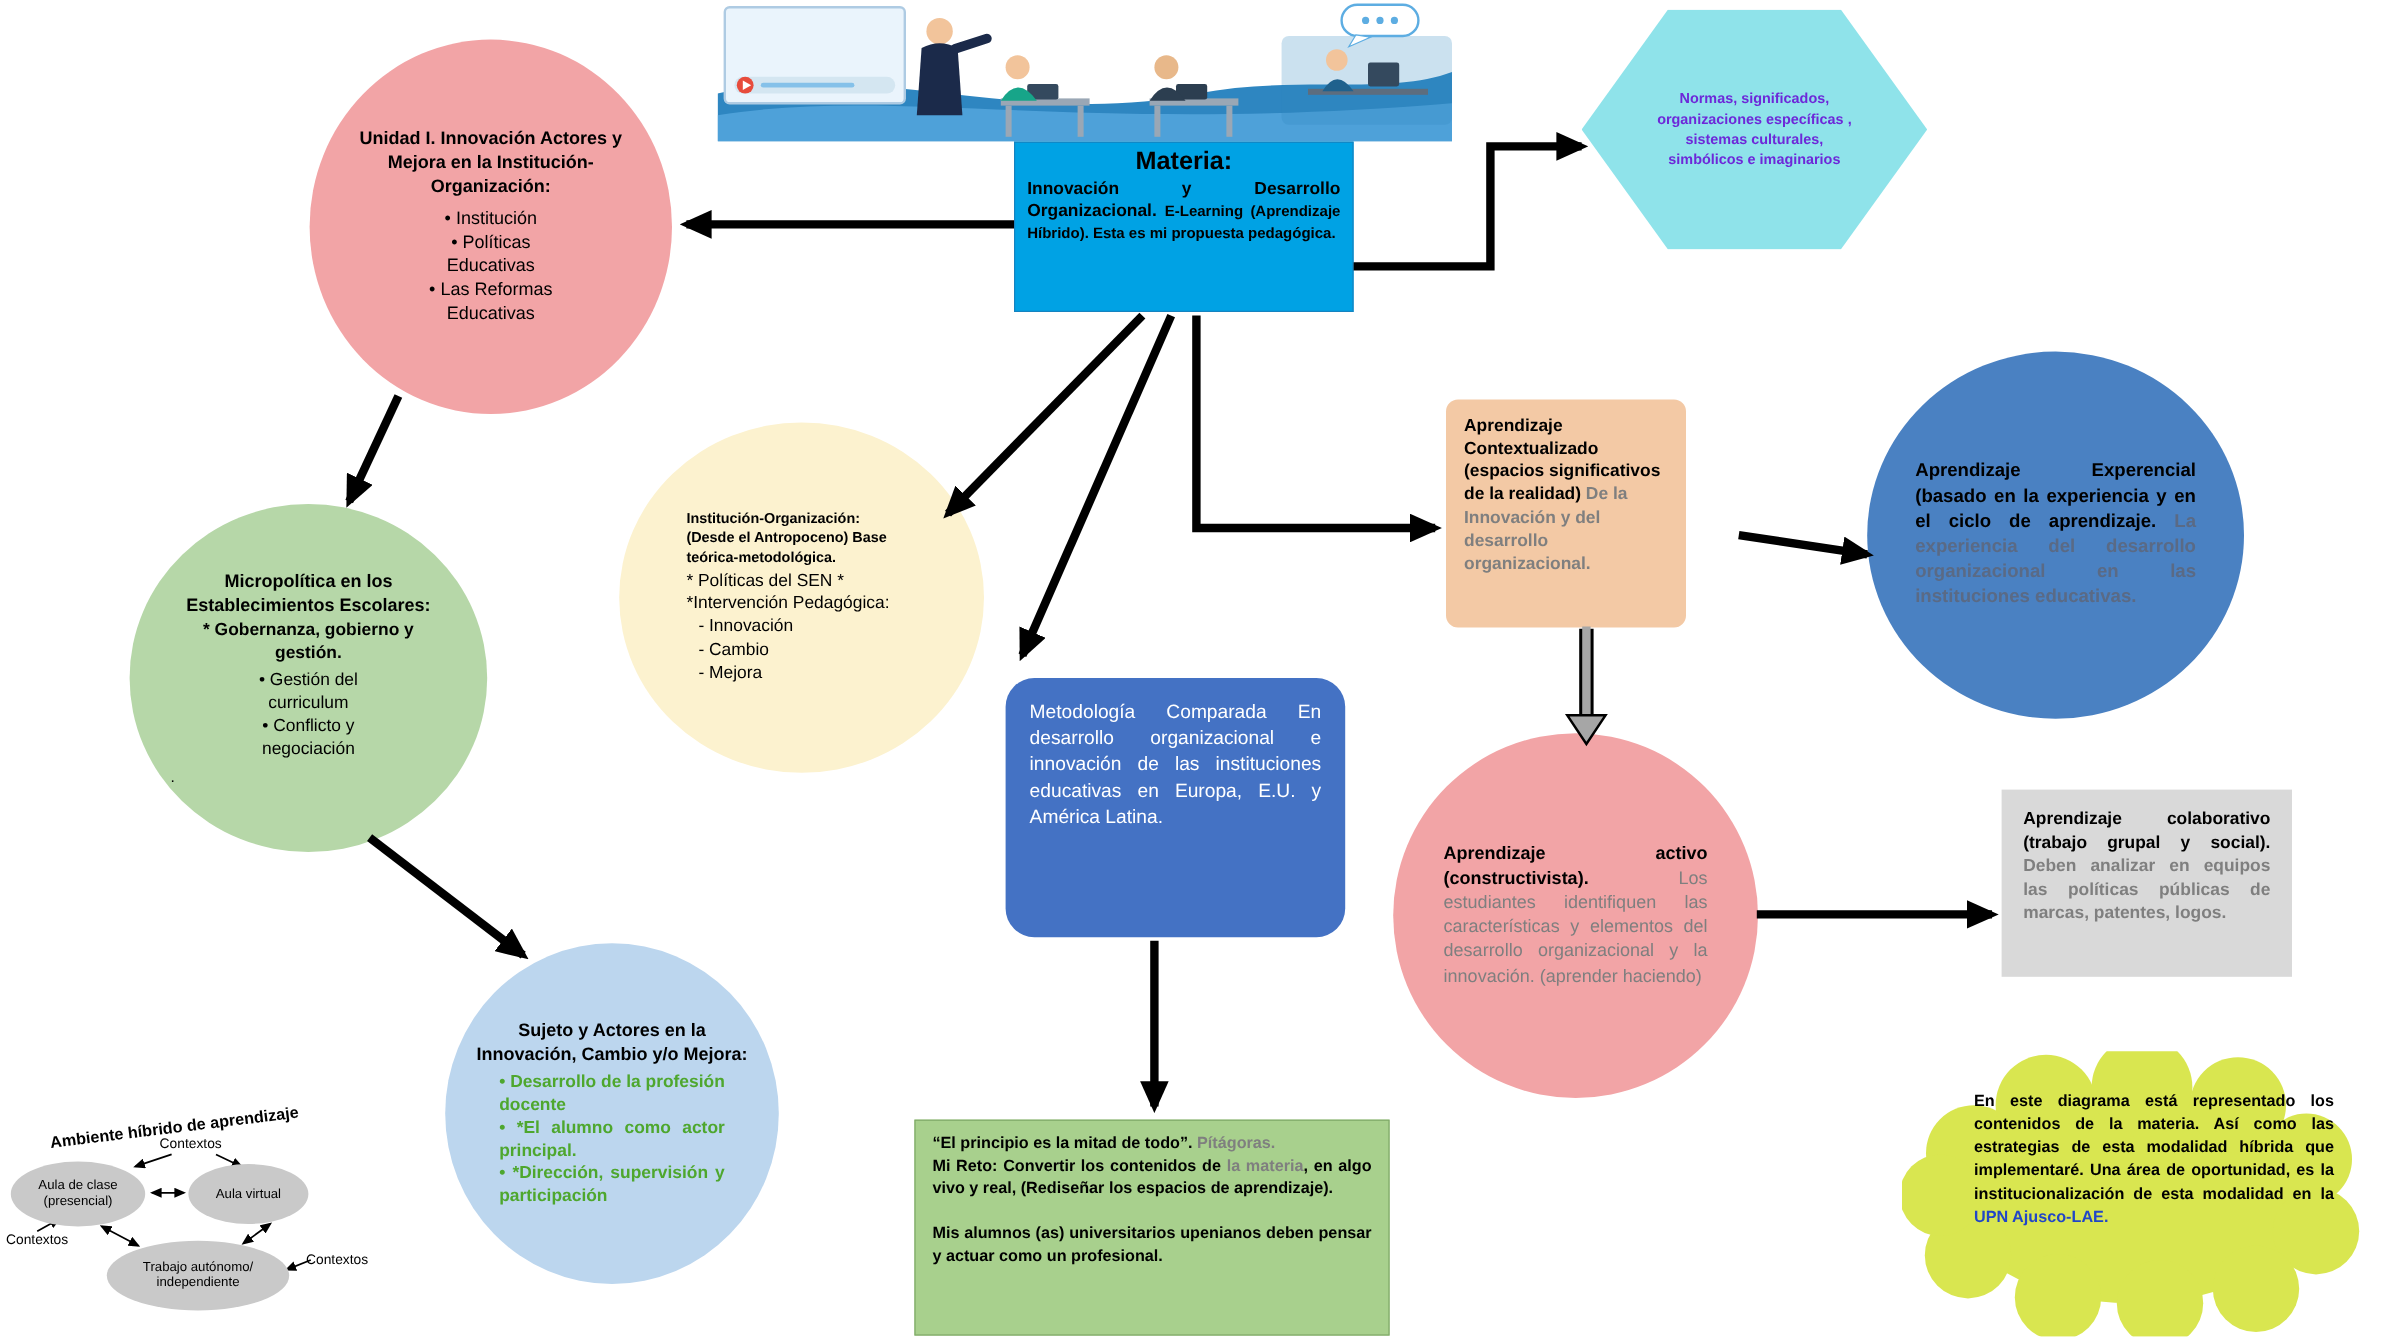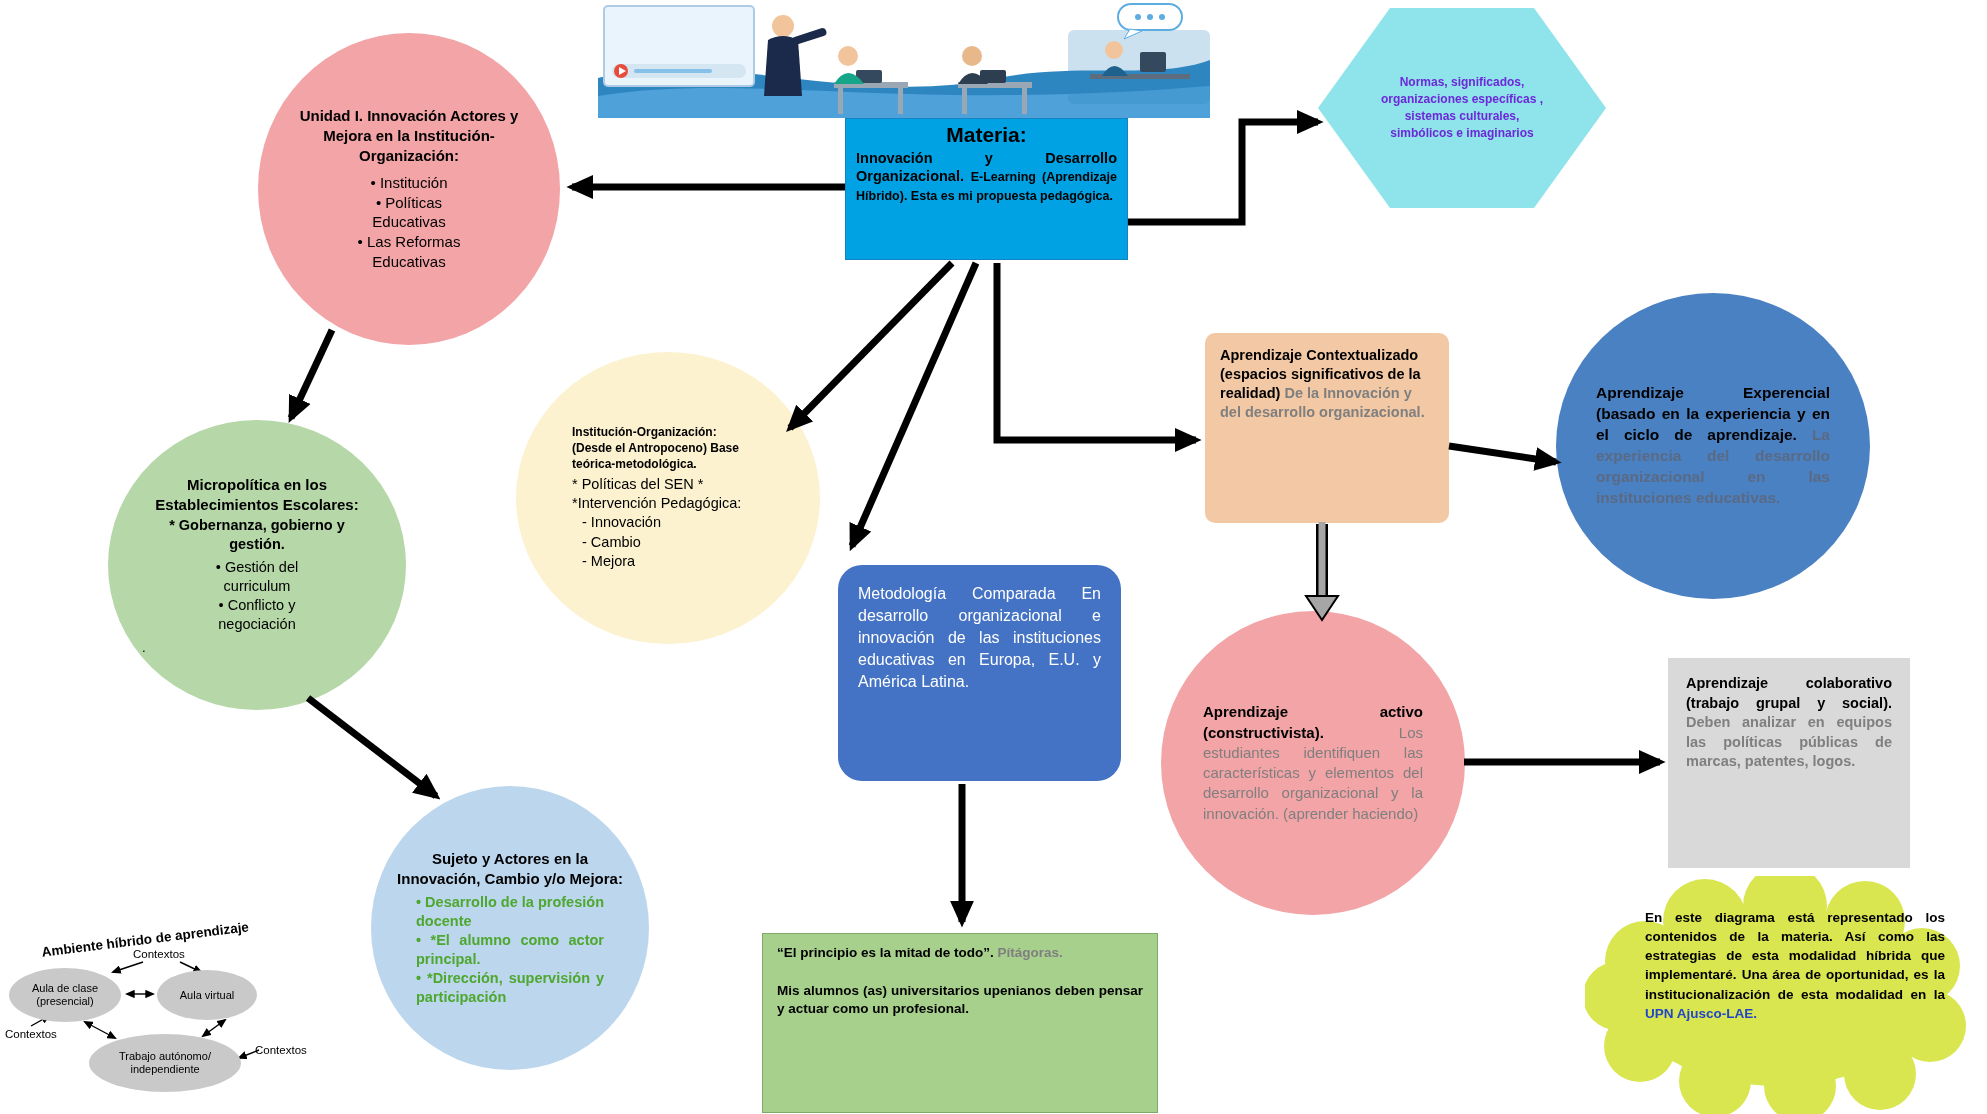--- a/index.html
+++ b/index.html
@@ -50,37 +50,37 @@
           align-items:flex-start; text-align:left; padding:0 40px 0 56px; }
   .i-title { font-weight:bold; font-size:12px; line-height:1.33; max-width:178px; }
   .i-body { font-size:14.5px; line-height:1.33; margin-top:2px; max-width:178px; }
   .i-items { list-style:none; font-size:14.5px; line-height:1.33; padding-left:10px; }
 
   
   .metod { left:838px; top:565px; width:283px; height:216px; background:var(--metodologia_bg);
            border-radius:24px; color:#fff; padding:18px 20px; font-size:16px; line-height:1.38; text-align:justify; }
 
   
-  .ctx { left:1205px; top:333px; width:244px; height:190px; background:var(--contextualizado_bg);
+  .ctx { left:1205px; top:333px; width:200px; height:190px; background:var(--contextualizado_bg);
          border-radius:10px; padding:13px 15px; font-size:14.5px; line-height:1.32; }
   .ctx-title { font-weight:bold; }
   .ctx-body { font-weight:bold; color:var(--muted_text); }
 
   
   .exper { left:1556px; top:293px; width:314px; height:306px; background:var(--experencial_bg); padding:0 40px; }
   .exp-text { text-align:justify; font-size:15.5px; line-height:1.35; font-weight:bold; }
   .exp-muted { color:var(--experencial_muted); }
 
   
   .activo { left:1161px; top:611px; width:304px; height:304px; background:var(--activo_bg); padding:0 42px; }
   .act-text { text-align:justify; font-size:15px; line-height:1.35; }
   .act-title { font-weight:bold; }
 
   
-  .colab { left:1668px; top:658px; width:242px; height:210px; background:var(--colaborativo_bg);
+  .colab { left:1668px; top:658px; width:242px; height:156px; background:var(--colaborativo_bg);
            padding:16px 18px; font-size:14.5px; line-height:1.35; text-align:justify; }
   .colab-title { font-weight:bold; }
   .colab-body { font-weight:bold; color:var(--muted_text); }
 
   
   .sujeto { left:371px; top:786px; width:278px; height:284px; background:var(--sujeto_bg); text-align:center; padding:0 26px; }
   .s-title { font-weight:bold; font-size:15px; line-height:1.3; margin-bottom:5px; }
   .s-list { list-style:none; text-align:justify; color:var(--green_text); font-weight:bold;
             font-size:14.5px; line-height:1.3; max-width:188px; }
   .s-list li::before { content:"• "; }
@@ -275,20 +275,23 @@
     </div>
     <div class="amb-label amb-l-top">Contextos</div>
     <div class="amb-label amb-l-left">Contextos</div>
     <div class="amb-label amb-l-right">Contextos</div>
   </div>
 
   <div class="node reto">
     <p>
       <span>“El principio es la mitad de todo”. </span><span class="gray">Pítágoras.</span>
     </p>
+    <p>
+      <span>Mi Reto: Convertir los contenidos de </span><span class="gray">la materia</span><span>, en algo vivo y real, (Rediseñar los espacios de aprendizaje).</span>
+    </p>
     <p class="reto-students">Mis alumnos (as) universitarios upenianos deben pensar y actuar como un profesional.</p>
   </div>
 
   <div class="node cloud">
     <svg class="cloud-shape" viewBox="0 0 385 238" preserveAspectRatio="none">
       <g>
         <ellipse cx="192" cy="122" rx="150" ry="88"></ellipse>
         <circle cx="60" cy="85" r="40"></circle>
         <circle cx="120" cy="45" r="42"></circle>
         <circle cx="200" cy="30" r="42"></circle>

